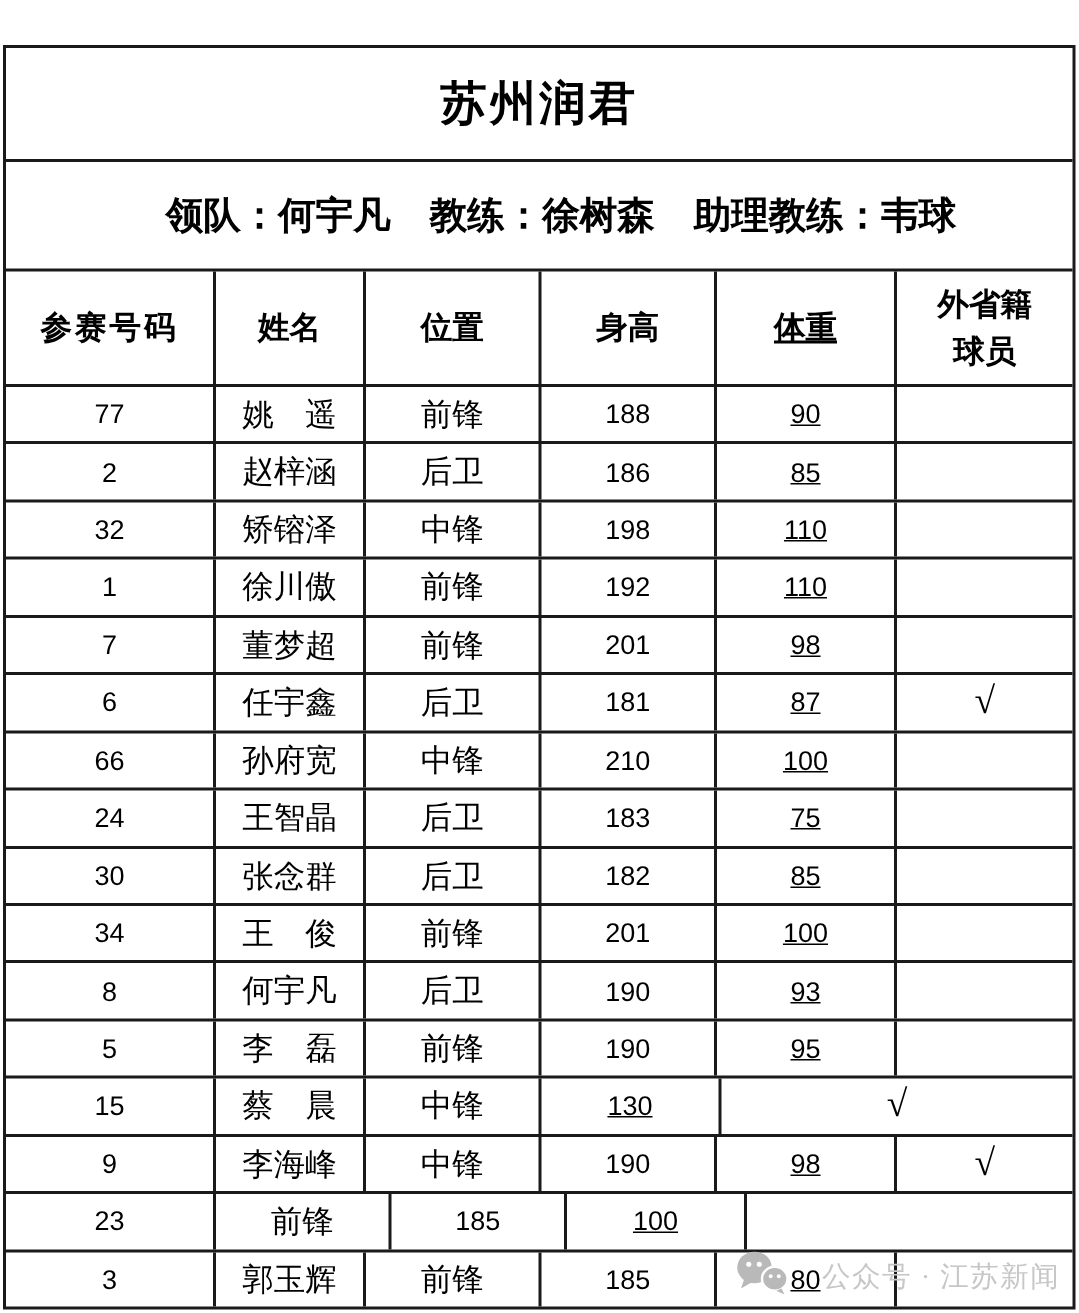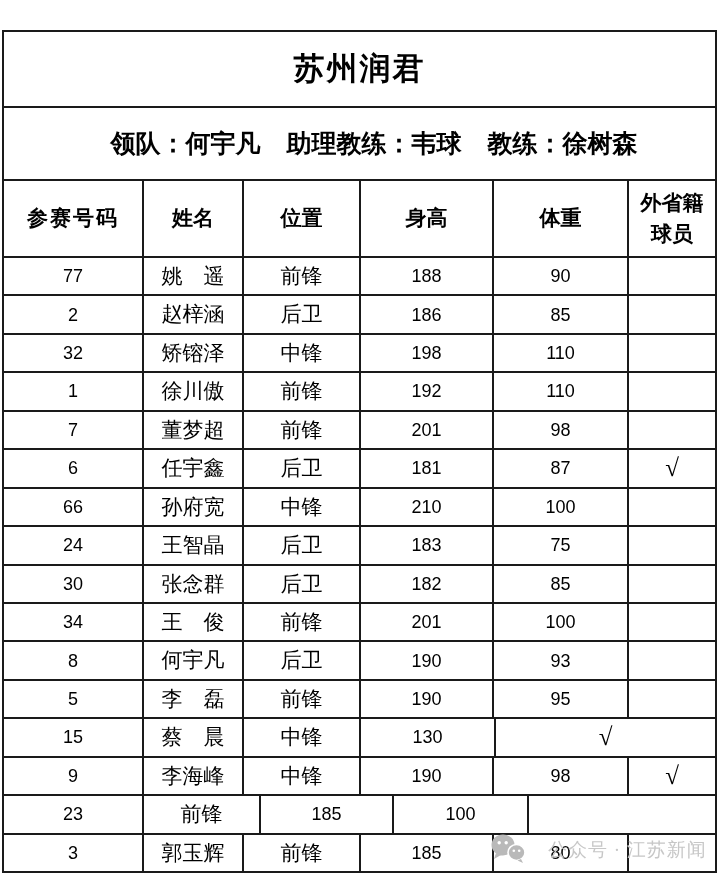--- a/index.html
+++ b/index.html
@@ -69,22 +69,22 @@
     justify-content: center;
     text-align: center;
     border-left: 2px solid #1a1a1a;
     line-height: 1.45;
     overflow: hidden;
   }
   .col:first-child { border-left: none; }
   .c0 { width: 138px; flex: none; }
   .c1 { width: 100px; flex: none; }
   .c2 { width: 117px; flex: none; }
-  .c3 { width: 133px; flex: none; align-items: center; }
-  .c4 { width: 135px; flex: none; }
+  .c3 { width: 117px; flex: none; align-items: center; }
+  .c4 { width: 120px; flex: none; text-decoration: underline; }
   .c5 { flex: 1; }
   .header-row .c0 { letter-spacing: 2px; }
   .num {
     font-family: "Liberation Sans", "DejaVu Sans", sans-serif;
     font-size: 18px;
     font-weight: 400;
   }
   .cn {
     font-size: 21px;
     font-weight: 400;
@@ -112,22 +112,22 @@
 </head>
 <body>
 
 <div class="page">
   <div class="sheet">
 
     <div class="title-row">苏州润君</div>
 
     <div class="staff-row" id="staff-line">
         <span class="seg">领队：何宇凡</span>
+        <span class="seg">教练：徐树森</span>
         <span class="seg">助理教练：韦球</span>
-        <span class="seg">教练：徐树森</span>
       </div>
 
     <div class="header-row" id="header-row">
         <div class="col c0">
           <div><span>参赛号码</span></div>
         </div>
         <div class="col c1">
           <div><span>姓名</span></div>
         </div>
         <div class="col c2">

